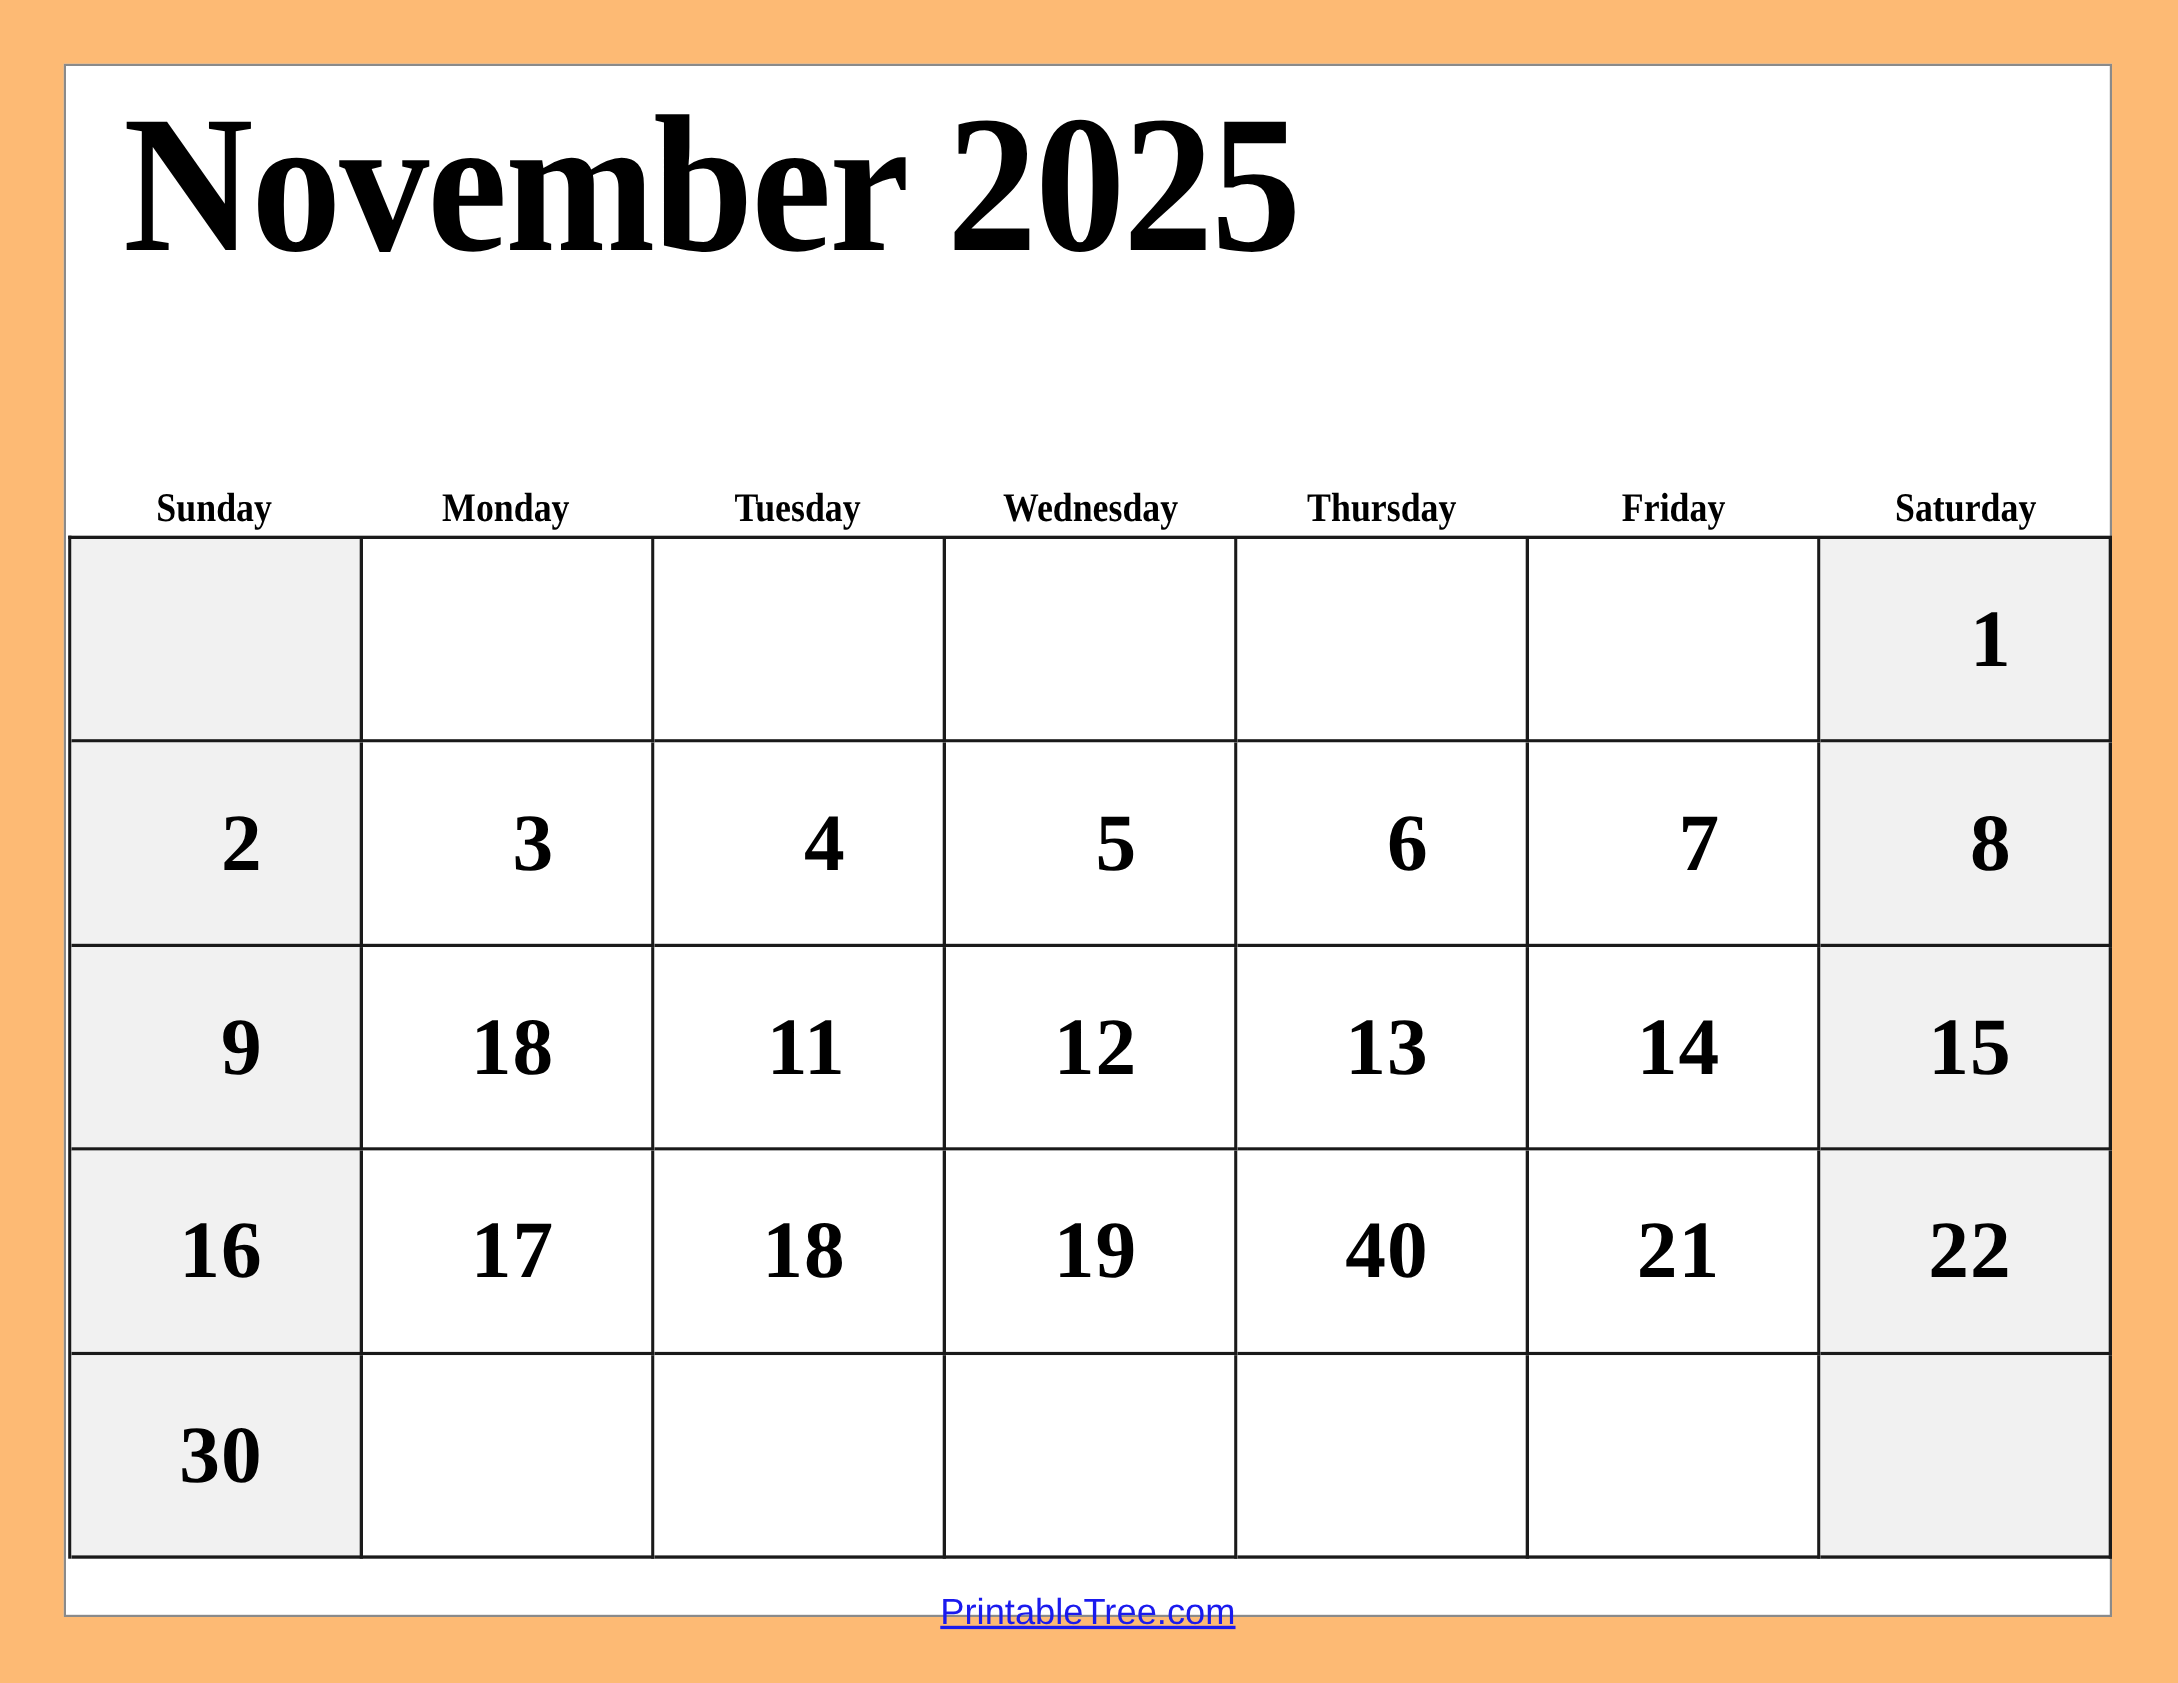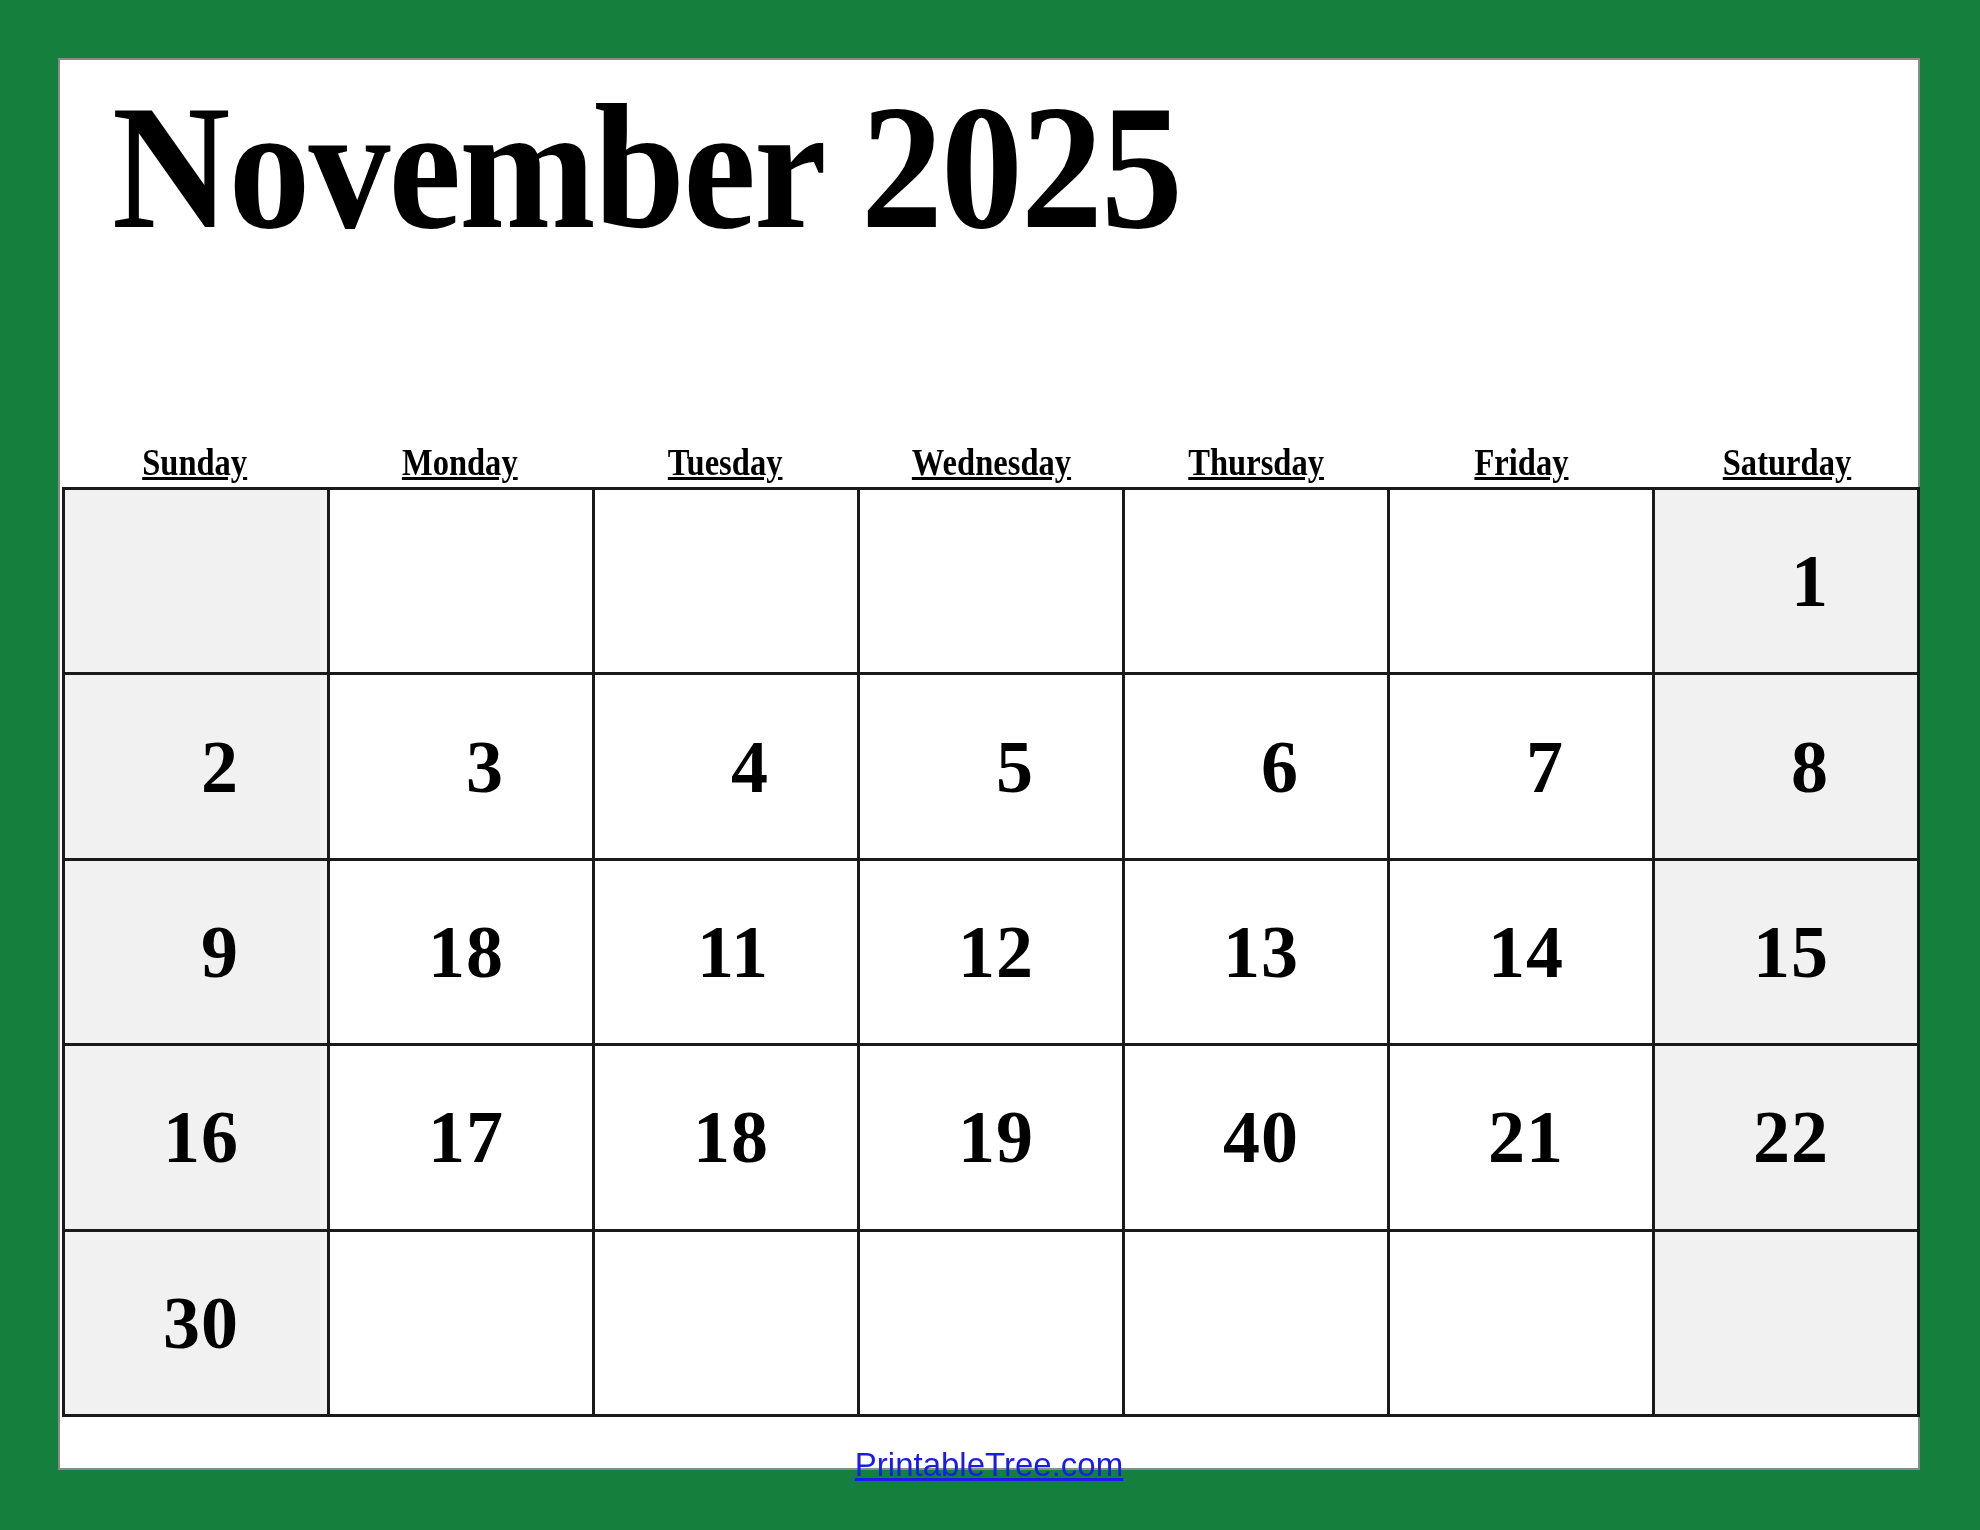--- a/index.html
+++ b/index.html
@@ -10,21 +10,21 @@
     background: #ffffff;
     font-family: "Liberation Serif", "DejaVu Serif", serif;
     overflow: hidden;
   }
 
   #page {
     position: absolute;
     left: 0; top: 0;
     width: 1980px;
     height: 1530px;
-    background: #15803d;
+    background: #fdba74;
   }
 
   
   #sheet {
     position: absolute;
     left: 58px;
     top: 58px;
     width: 1862px;
     height: 1412px;
     border: 2px solid #8a8a8a;
@@ -53,21 +53,20 @@
   }
 
   
   #weekday-row {
     position: absolute;
     left: 2px;
     top: 355px;
     width: 1858px;
     height: 72px;
     display: flex;
-    text-decoration: underline;
   }
 
   .weekday-cell {
     flex: 1 1 0;
     display: flex;
     align-items: flex-end;
     justify-content: center;
     padding-bottom: 4px;
   }
 

